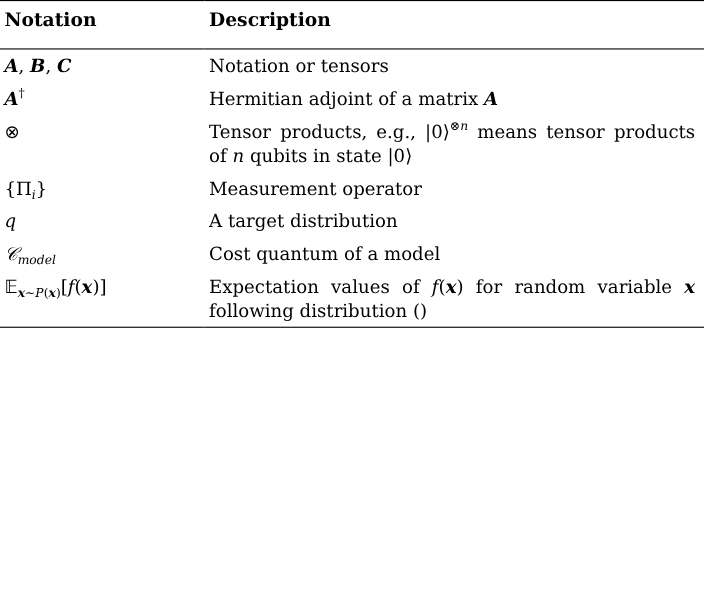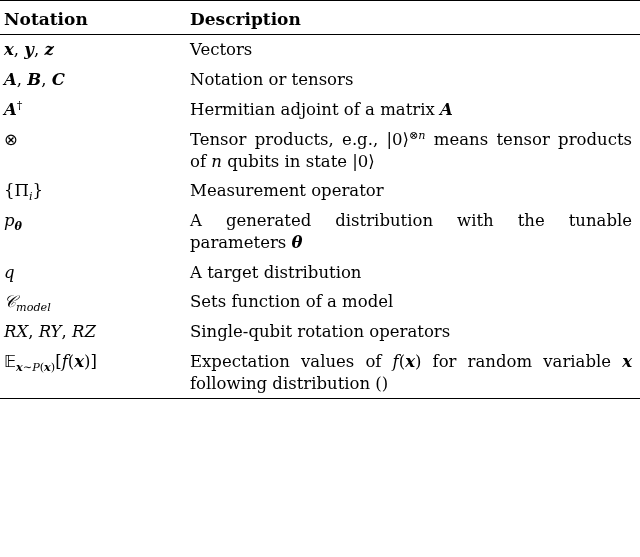--- a/index.html
+++ b/index.html
@@ -27,21 +27,21 @@
     text-align: left;
     vertical-align: top;
     padding: 4px 6px 4px 4px;
     font-size: 16.5px;
     line-height: 1.32;
   }
   .notation-table thead th {
     font-weight: bold;
     font-size: 17px;
     padding-top: 7px;
-    padding-bottom: 4px;
+    padding-bottom: 14px;
   }
   .rule-top td, .rule-top th { border-top: 1.6px solid #000; }
   .rule-mid th { border-bottom: 1.1px solid #000; }
   .rule-bottom { border-bottom: 1.6px solid #000; }
 
   tbody tr td:first-child {
     padding-left: 4px;
     white-space: nowrap;
   }
   tbody tr td.desc {
@@ -69,53 +69,41 @@
     <col class="c-desc">
   </colgroup>
   <thead>
     <tr class="rule-top rule-mid">
       <th>Notation</th>
       <th>Description</th>
     </tr>
   </thead>
   <tbody>
     <tr>
-      <td><span class="bi">x</span>, <span class="bi">y</span>, <span class="bi">z</span></td>
-      <td class="desc">Vectors</td>
-    </tr>
-    <tr>
       <td><span class="bi">A</span>, <span class="bi">B</span>, <span class="bi">C</span></td>
       <td class="desc">Notation or tensors</td>
     </tr>
     <tr>
       <td><span class="bi">A</span><sup>†</sup></td>
       <td class="desc">Hermitian adjoint of a matrix <span class="bi">A</span></td>
     </tr>
     <tr>
       <td><span class="sym">⊗</span></td>
       <td class="desc">Tensor products, e.g., |0⟩<sup>⊗<span class="it">n</span></sup> means tensor products of <span class="it">n</span> qubits in state |0⟩</td>
     </tr>
     <tr>
       <td>{Π<sub class="it">i</sub>}</td>
       <td class="desc">Measurement operator</td>
     </tr>
     <tr>
-      <td><span class="it">p</span><sub class="bi">θ</sub></td>
-      <td class="desc">A generated distribution with the tunable parameters <span class="bi">θ</span></td>
-    </tr>
-    <tr>
       <td><span class="it">q</span></td>
       <td class="desc">A target distribution</td>
     </tr>
     <tr>
       <td><span class="cal">𝒞</span><sub class="it">model</sub></td>
-      <td class="desc">Sets function of a model</td>
-    </tr>
-    <tr>
-      <td><span class="it">RX</span>, <span class="it">RY</span>, <span class="it">RZ</span></td>
-      <td class="desc">Single-qubit rotation operators</td>
+      <td class="desc">Cost quantum of a model</td>
     </tr>
     <tr class="rule-bottom">
       <td><span class="sym">𝔼</span><sub><span class="bi">x</span>∼<span class="it">P</span>(<span class="bi">x</span>)</sub>[<span class="it">f</span>(<span class="bi">x</span>)]</td>
       <td class="desc">Expectation values of <span class="it">f</span>(<span class="bi">x</span>) for random variable <span class="bi">x</span> following distribution ()</td>
     </tr>
   </tbody>
 </table>
 
 </body></html>

